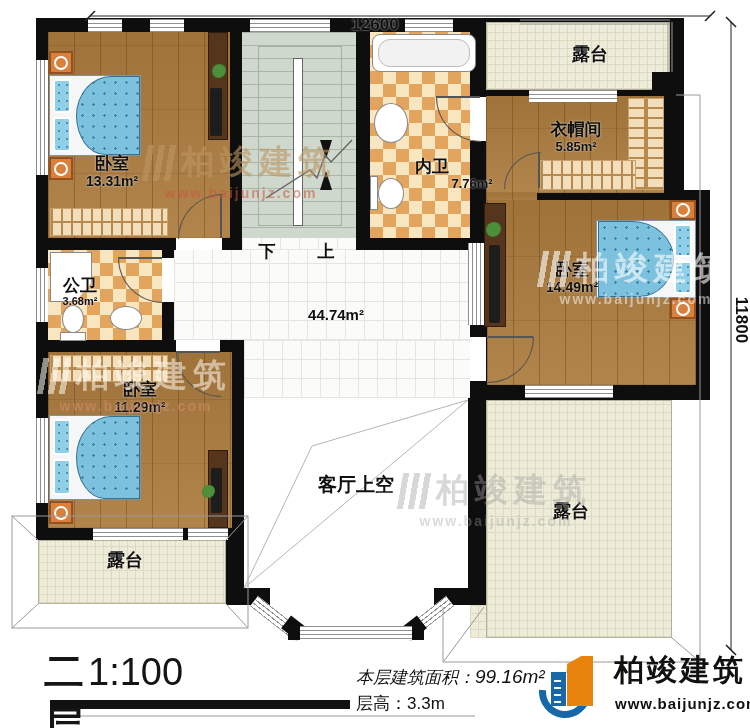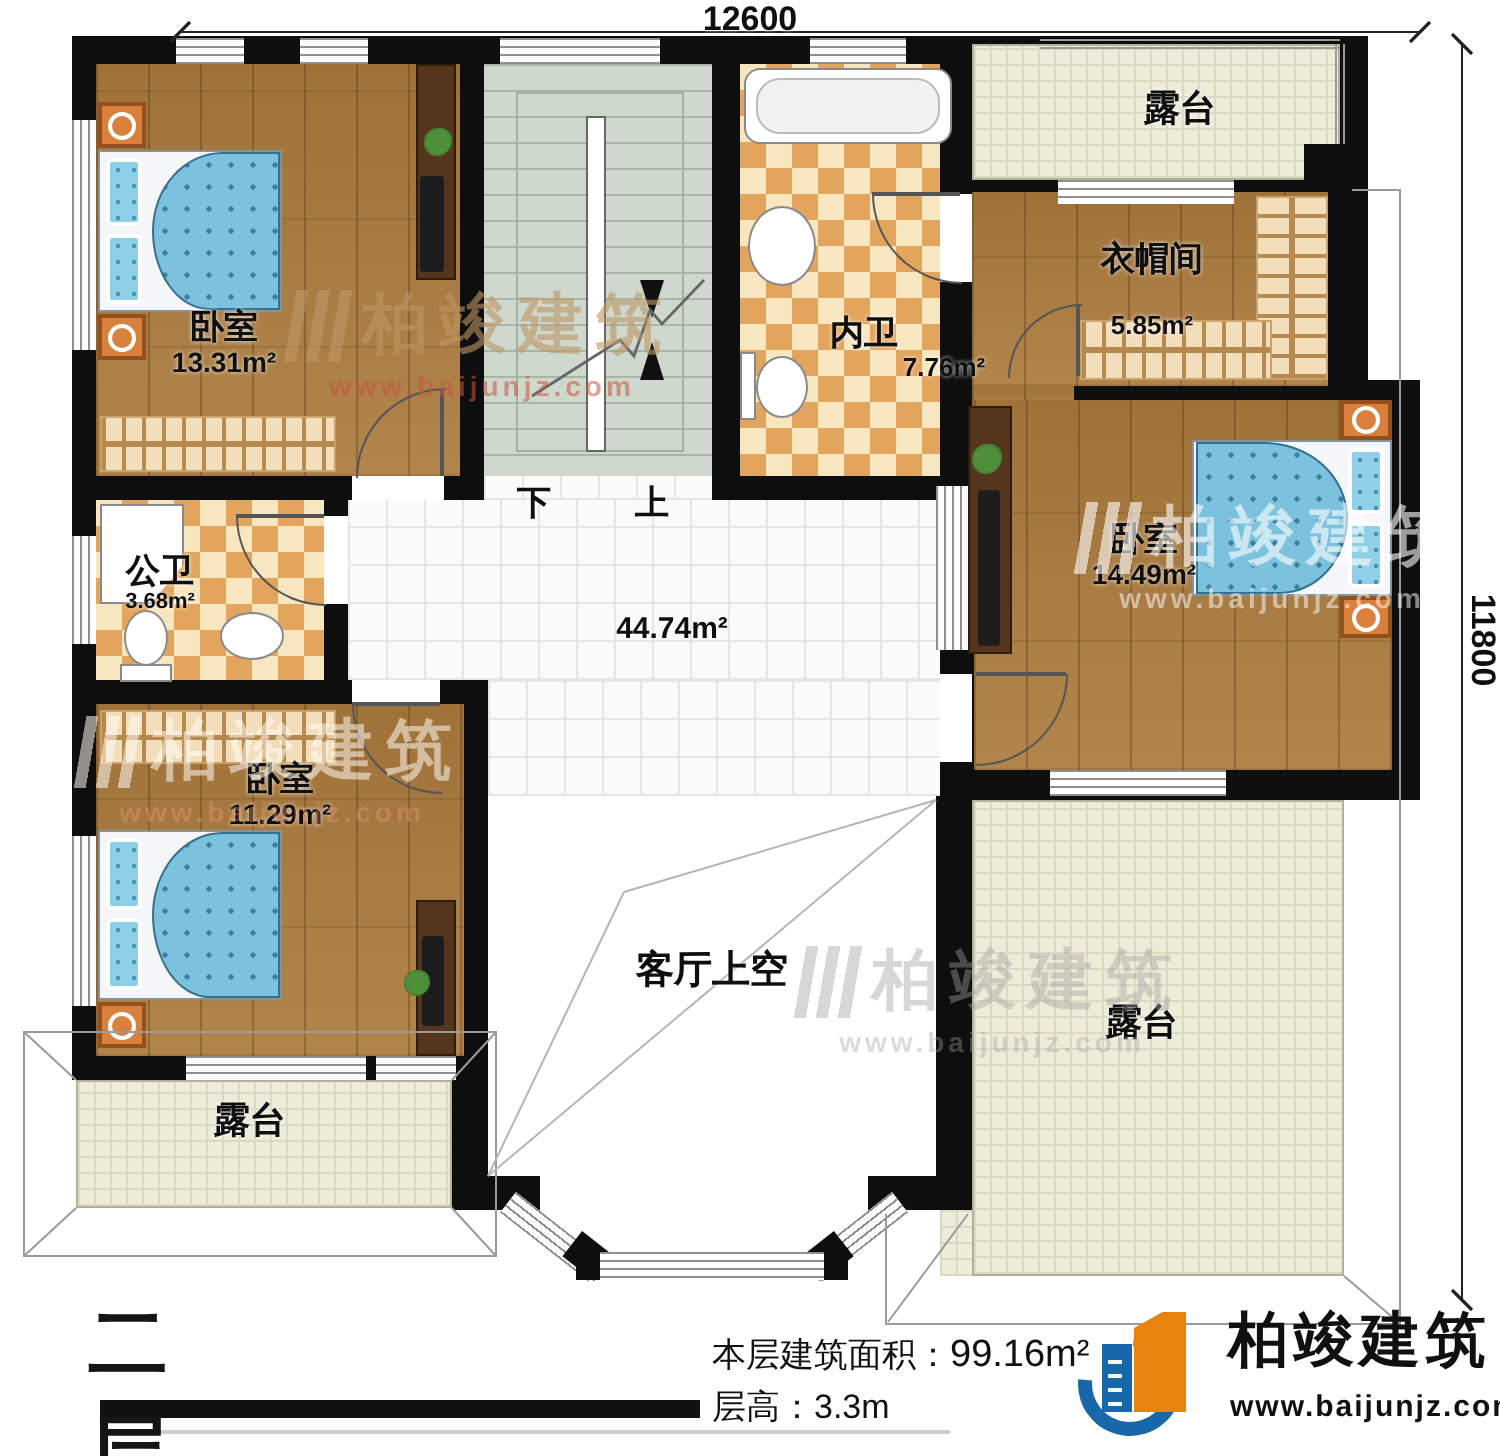--- a/index.html
+++ b/index.html
@@ -66,21 +66,21 @@
   .thin{position:absolute;background:#ccc;}
   .stat{position:absolute;font-size:17px;color:#111;white-space:nowrap;}
   .brandname{position:absolute;font-size:30px;font-weight:bold;letter-spacing:3px;color:#101010;white-space:nowrap;}
   .brandurl{position:absolute;font-size:15px;font-weight:bold;letter-spacing:1px;color:#101010;white-space:nowrap;}
 </style>
 </head>
 <body>
 
 <div id="canvas">
 
-  <div class="lbl" style="left:375px;top:0px;font-size:17px;">12600</div>
+  <div class="lbl" style="left:375px;top:15px;font-size:17px;">12600</div>
   <div class="lbl" style="left:741px;top:310px;font-size:17px;transform:translateX(-50%) rotate(90deg);">11800</div>
 
   <div class="wall" style="left:36px;top:18px;width:450px;height:337px;"></div>
   <div class="wall" style="left:36px;top:340px;width:208px;height:200px;"></div>
   <div class="wall" style="left:226px;top:540px;width:18px;height:65px;"></div>
   <div class="wall" style="left:226px;top:588px;width:44px;height:17px;"></div>
   <div class="wall" style="left:468px;top:385px;width:18px;height:220px;"></div>
   <div class="wall" style="left:434px;top:588px;width:52px;height:17px;"></div>
   <div class="wall" style="left:470px;top:18px;width:214px;height:175px;"></div>
   <div class="wall" style="left:470px;top:190px;width:240px;height:210px;"></div>
@@ -226,21 +226,21 @@
 
   <div class="lbl" style="left:112px;top:152px;font-size:17px;">卧室</div>
   <div class="lbl" style="left:112px;top:173px;font-size:14px;">13.31m²</div>
   <div class="lbl" style="left:80px;top:274px;font-size:17px;">公卫</div>
   <div class="lbl" style="left:80px;top:295px;font-size:11px;">3.68m²</div>
   <div class="lbl" style="left:140px;top:378px;font-size:17px;">卧室</div>
   <div class="lbl" style="left:140px;top:399px;font-size:14px;">11.29m²</div>
   <div class="lbl" style="left:432px;top:155px;font-size:17px;">内卫</div>
   <div class="lbl" style="left:432px;top:176px;font-size:13px;margin-left:40px;">7.76m²</div>
   <div class="lbl" style="left:576px;top:118px;font-size:17px;">衣帽间</div>
-  <div class="lbl" style="left:576px;top:155px;font-size:13px;">5.85m²</div>
+  <div class="lbl" style="left:576px;top:139px;font-size:13px;">5.85m²</div>
   <div class="lbl" style="left:572px;top:258px;font-size:17px;">卧室</div>
   <div class="lbl" style="left:572px;top:279px;font-size:14px;">14.49m²</div>
   <div class="lbl" style="left:336px;top:306px;font-size:15px;">44.74m²</div>
   <div class="lbl" style="left:590px;top:42px;font-size:18px;">露台</div>
   <div class="lbl" style="left:125px;top:548px;font-size:18px;">露台</div>
   <div class="lbl" style="left:571px;top:499px;font-size:18px;">露台</div>
   <div class="lbl" style="left:356px;top:472px;font-size:19px;">客厅上空</div>
   <div class="lbl" style="left:267px;top:240px;font-size:17px;">下</div>
   <div class="lbl" style="left:326px;top:240px;font-size:17px;">上</div>
 
@@ -269,24 +269,25 @@
     <div class="row">
         <div class="wm-glyph"></div>
       <span class="t">柏竣建筑</span>
       </div>
     <span class="u" style="color:rgba(160,160,160,0.38);">www.baijunjz.com</span>
   </div>
 
   <div id="titleblock">
     <div class="abs" style="left:44px;top:644px;display:flex;align-items:baseline;z-index:8;">
       <span style="font-size:40px;font-weight:bold;color:#151515;letter-spacing:2px;">二层平面图</span>
+      <span style="font-size:38px;color:#151515;margin-left:2px;">1:100</span>
     </div>
     <div class="bar" style="left:50px;top:700px;width:300px;height:9px;"></div>
     <div class="thin" style="left:50px;top:715px;width:425px;height:2px;"></div>
-    <div class="stat" style="left:356px;top:666px;">
+    <div class="stat" style="left:356px;top:666px;font-style:italic;">
       <span>本层建筑面积：</span><span style="font-size:19px;">99.16m²</span>
     </div>
     <div class="stat" style="left:356px;top:692px;">
       <span>层高：</span><span>3.3m</span>
     </div>
 
     <div class="abs" style="left:537px;top:650px;width:72px;height:72px;z-index:8;">
       <div class="abs" style="left:2px;top:16px;width:52px;height:52px;border:7px solid #1767a9;border-top-color:transparent;border-radius:50%;transform:rotate(-40deg);box-sizing:border-box;"></div>
       <div class="abs" style="left:14px;top:22px;width:15px;height:34px;background:#1767a9;background-image:repeating-linear-gradient(0deg,rgba(255,255,255,.95) 0 2px,transparent 2px 7px);background-size:7px 100%;background-repeat:no-repeat;background-position:3px 4px;"></div>
       <div class="abs" style="left:30px;top:6px;width:26px;height:50px;background:#e8830d;clip-path:polygon(0 16%,55% 0,100% 0,100% 100%,0 100%);"></div>

